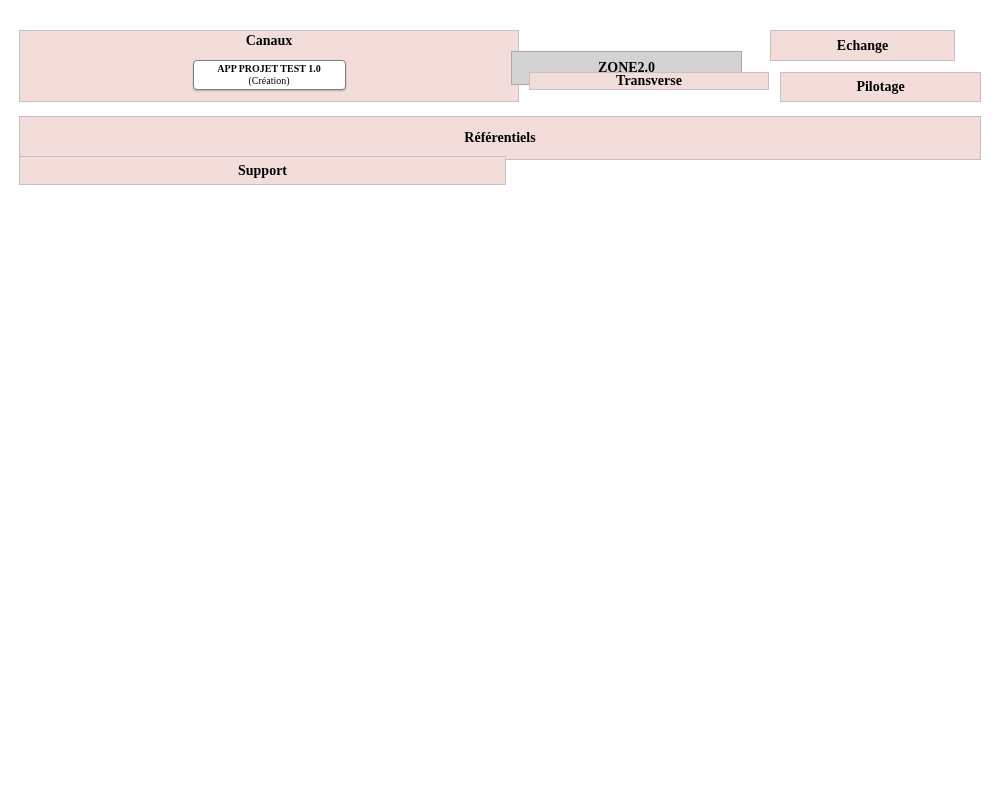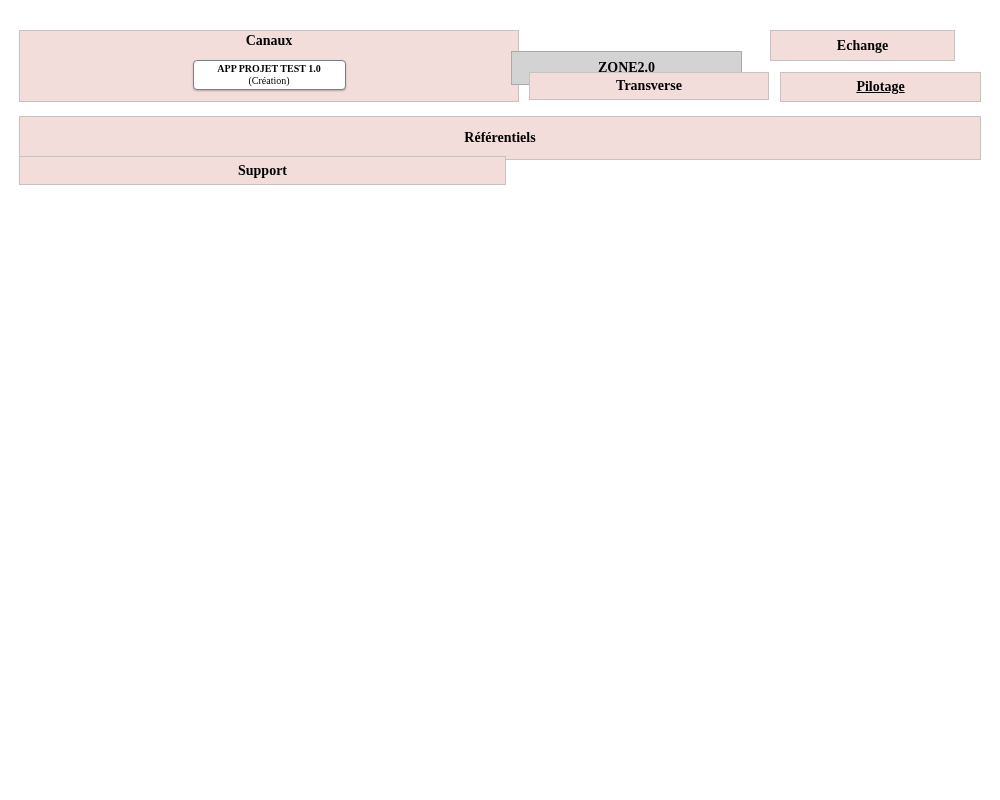--- a/index.html
+++ b/index.html
@@ -35,22 +35,22 @@
     text-align: center;
     color: var(--text);
   }
   
   .zone.center { display: flex; align-items: center; justify-content: center; }
 
   .zone.canaux      { left: 19px;  top: 30px;  width: 500px; height: 72px; }
   .zone.zone2       { left: 511px; top: 30px;  width: 231px; height: 34px;
                       background: var(--zone-gray); border-color: var(--zone-gray-border); margin-top: 21px; }
   .zone.echange     { left: 770px; top: 30px;  width: 185px; height: 31px; }
-  .zone.transverse  { left: 529px; top: 72px;  width: 240px; height: 28px; }
-  .zone.pilotage    { left: 780px; top: 72px;  width: 201px; height: 30px; text-decoration: underline; }
+  .zone.transverse  { left: 529px; top: 72px;  width: 240px; height: 18px; }
+  .zone.pilotage    { left: 780px; top: 72px;  width: 201px; height: 30px; }
   .zone.referentiels{ left: 19px;  top: 116px; width: 962px; height: 44px; }
   .zone.support     { left: 19px;  top: 156px; width: 487px; height: 29px; }
 
   .zone.canaux .zone-title { }
 
   .app-box {
     width: 153px; height: 30px;
     margin: 9px auto 0 auto;
     background: var(--app-bg);
     border: 1px solid var(--app-border);

